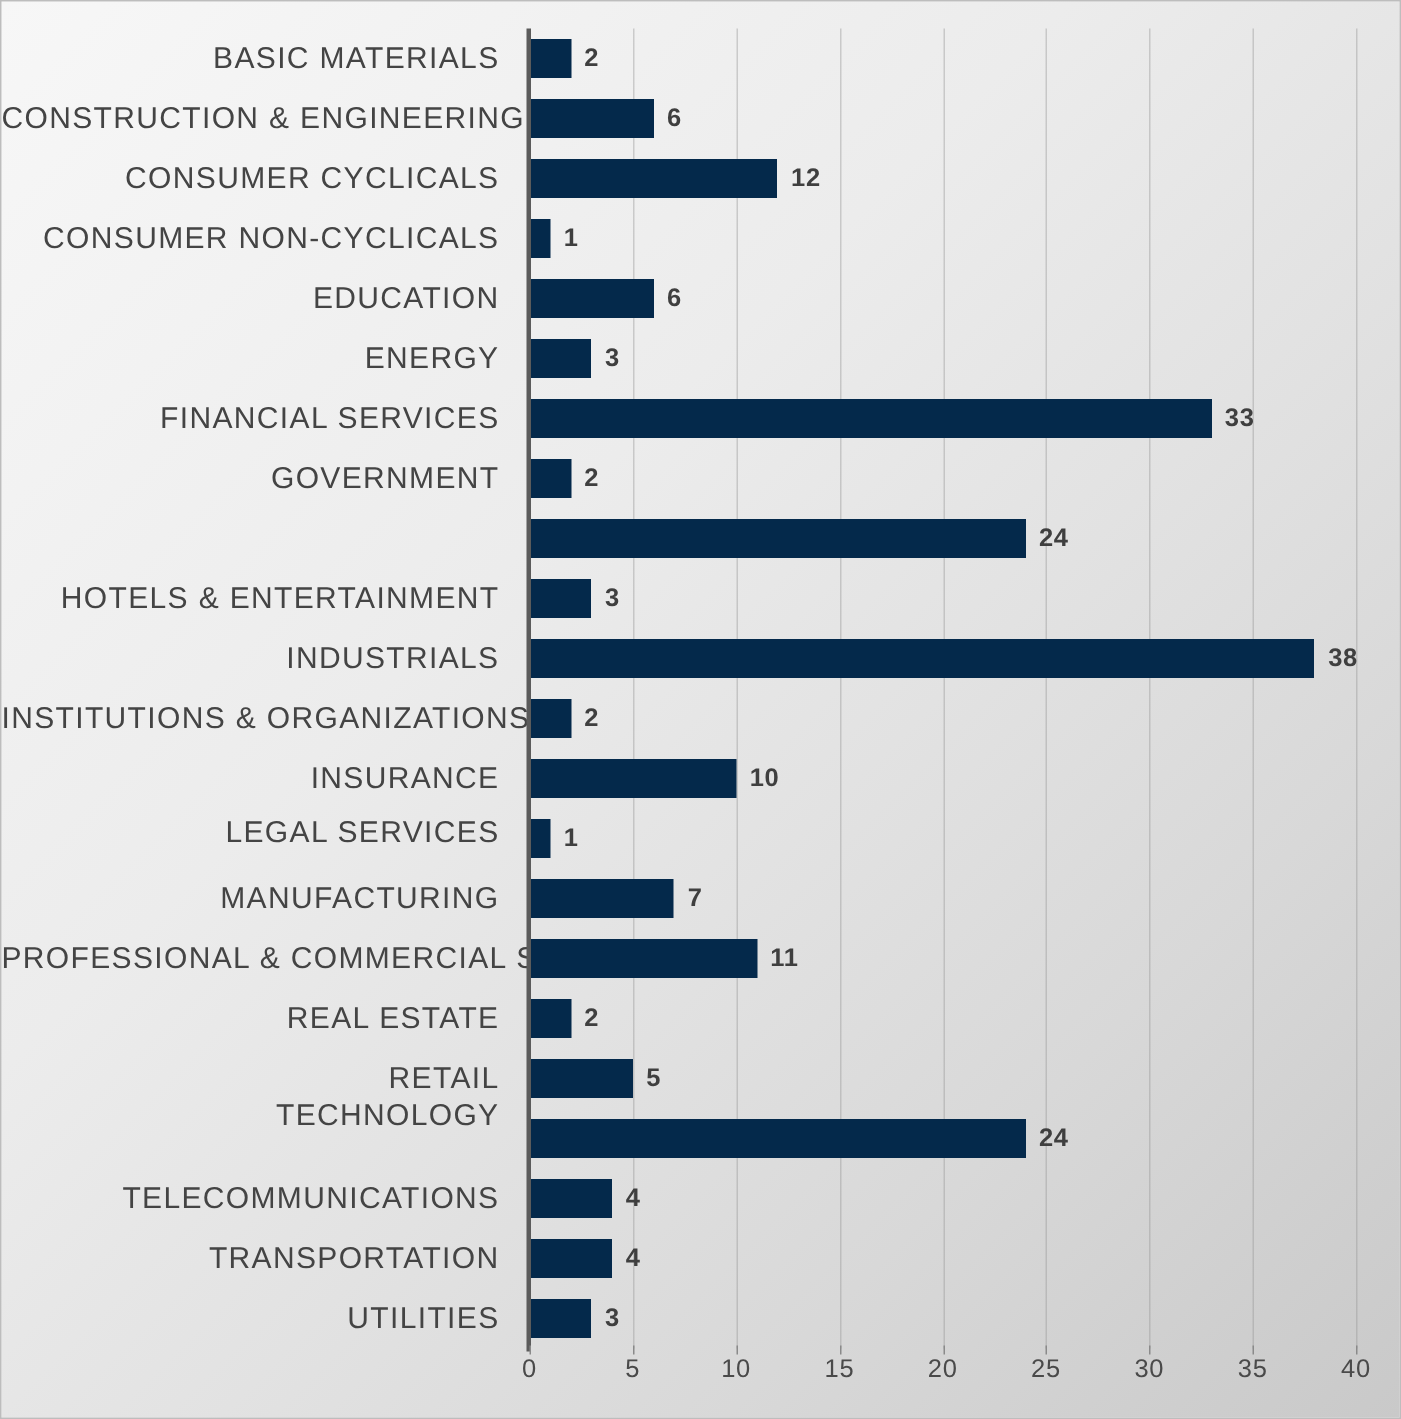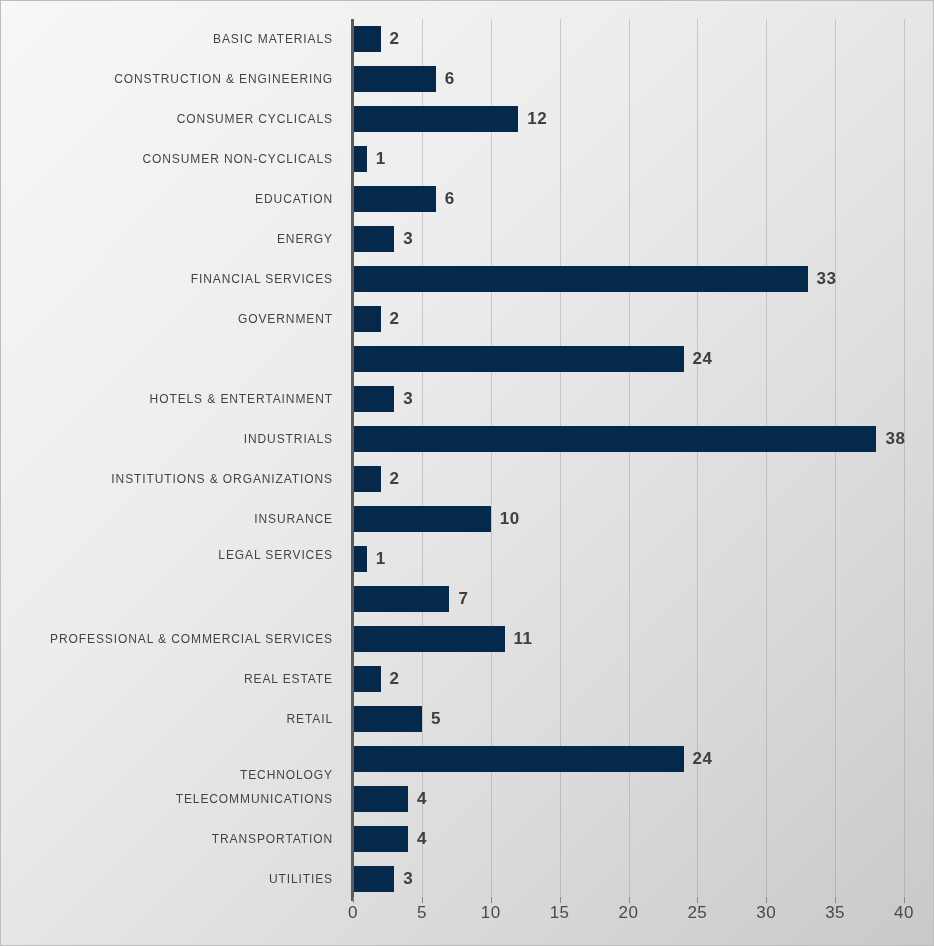--- a/index.html
+++ b/index.html
@@ -81,21 +81,21 @@
     white-space: nowrap;
     letter-spacing: 0.5px;
   }
 
   
   .cat-label {
     position: absolute;
     right: 936px; 
     height: 40px;
     line-height: 40px;
-    font-size: 12px;
+    font-size: 20px;
     color: #444444;
     letter-spacing: 0.9px;
     text-align: right;
     white-space: nowrap;
   }
   #category-axis {
     position: absolute;
     left: 0;
     top: 18px;
     width: 340px;
@@ -142,24 +142,25 @@
       <div class="cat-label" style="top: 120px; color: rgb(68, 68, 68);">CONSUMER NON-CYCLICALS</div>
       <div class="cat-label" style="top: 160px; color: rgb(68, 68, 68); padding-left: 19px;">EDUCATION</div>
       <div class="cat-label" style="top: 200px; color: rgb(68, 68, 68);">ENERGY</div>
       <div class="cat-label" style="top: 240px; color: rgb(68, 68, 68);">FINANCIAL SERVICES</div>
       <div class="cat-label" style="top: 280px; color: rgb(68, 68, 68);">GOVERNMENT</div>
       <div class="cat-label" style="top: 360px; color: rgb(68, 68, 68);">HOTELS &amp; ENTERTAINMENT</div>
       <div class="cat-label" style="top: 400px; color: rgb(68, 68, 68);">INDUSTRIALS</div>
       <div class="cat-label" style="top: 440px; color: rgb(68, 68, 68);">INSTITUTIONS &amp; ORGANIZATIONS</div>
       <div class="cat-label" style="top: 480px; color: rgb(68, 68, 68);">INSURANCE</div>
       <div class="cat-label" style="top: 516px; color: rgb(68, 68, 68);">LEGAL SERVICES</div>
+      <div class="cat-label" style="top: 560px; color: rgb(68, 68, 68);">MANUFACTURING</div>
       <div class="cat-label" style="top: 600px; color: rgb(68, 68, 68);">PROFESSIONAL &amp; COMMERCIAL SERVICES</div>
       <div class="cat-label" style="top: 640px; color: rgb(68, 68, 68);">REAL ESTATE</div>
       <div class="cat-label" style="top: 680px; color: rgb(68, 68, 68);">RETAIL</div>
-      <div class="cat-label" style="top: 736px; color: rgb(68, 68, 68);">TECHNOLOGY</div>
+      <div class="cat-label" style="top: 705px; color: rgb(68, 68, 68);">TECHNOLOGY</div>
       <div class="cat-label" style="top: 800px; color: rgb(68, 68, 68);">TRANSPORTATION</div>
       <div class="cat-label" style="top: 760px; color: rgb(68, 68, 68);">TELECOMMUNICATIONS</div>
       <div class="cat-label" style="top: 840px; color: rgb(68, 68, 68);">UTILITIES</div>
     </div>
 
   <div id="plot-area">
       <div class="gridline" style="left: 68.875px;"></div>
       <div class="gridline" style="left: 137.75px;"></div>
       <div class="gridline" style="left: 206.625px;"></div>
       <div class="gridline" style="left: 275.5px;"></div>

